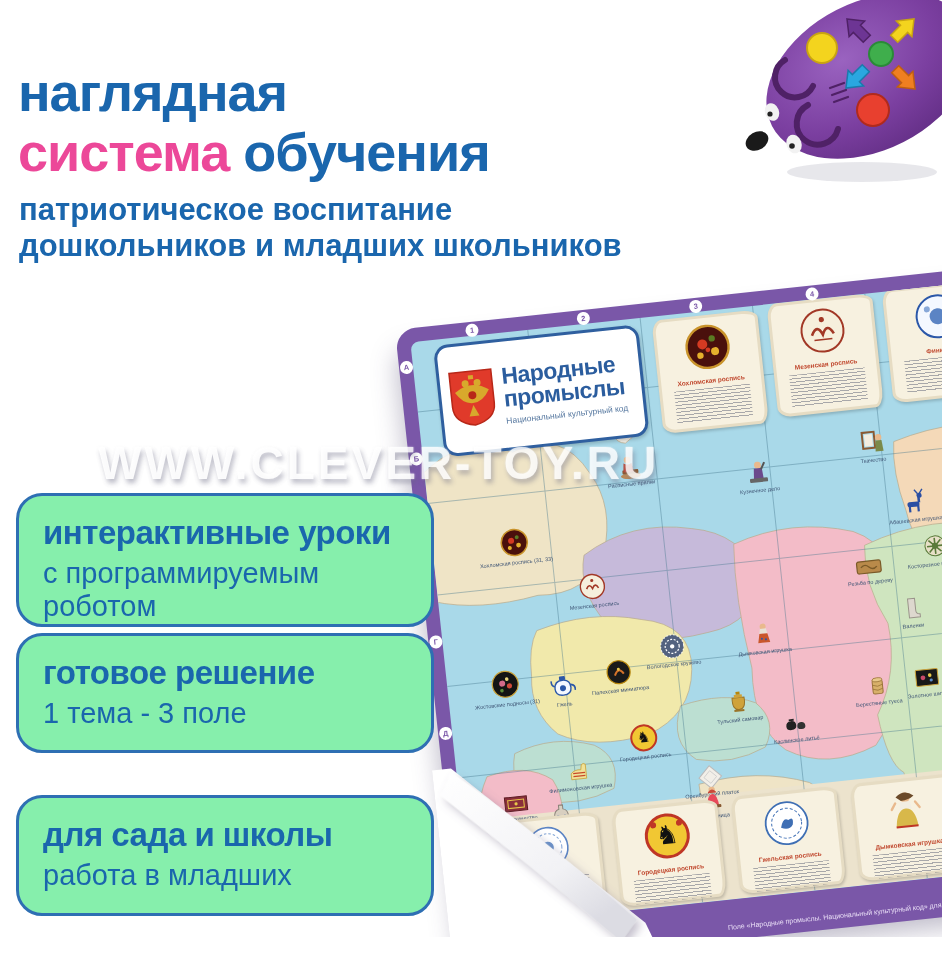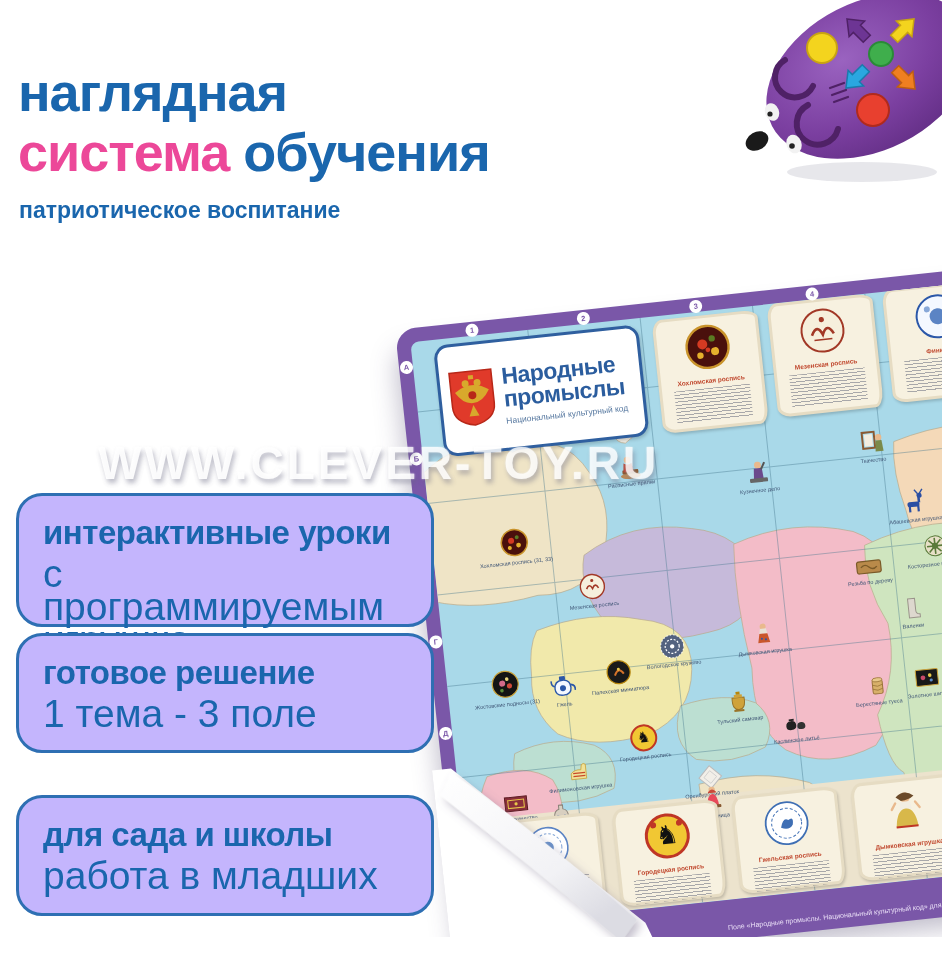--- a/index.html
+++ b/index.html
@@ -4,33 +4,33 @@
 <style>
   html,body{margin:0;padding:0;background:#fff;}
   .canvas{position:relative;width:942px;height:937px;overflow:hidden;background:#fff;
           font-family:"Liberation Sans", sans-serif;}
 
   
   .headline{position:absolute;left:18px;top:62px;z-index:5;line-height:60px;
             font-weight:bold;font-size:54px;letter-spacing:-1px;color:#1a66ad;}
   .headline .red{color:#ec4899;}
   .subtitle{position:absolute;left:19px;top:192px;z-index:5;font-weight:bold;
-            font-size:23px;line-height:36px;color:#1a66ad;}
+            font-size:31px;line-height:36px;color:#1a66ad;}
 
   
   .watermark{position:absolute;left:98px;top:436px;z-index:30;font-weight:bold;
              font-size:46px;letter-spacing:3px;color:rgba(255,255,255,0.93);
              text-shadow:2px 4px 5px rgba(100,100,125,0.5),0 0 2px rgba(255,255,255,0.9);
              opacity:.85;white-space:nowrap;pointer-events:none;}
 
   
-  .feature{position:absolute;left:16px;width:366px;z-index:20;background:#c4b5fd;
+  .feature{position:absolute;left:16px;width:366px;z-index:20;background:#86efac;
            border:3px solid #2e6fb3;border-radius:26px;padding:18px 22px 14px 24px;}
   .feature .ft{font-size:33px;font-weight:bold;color:#1a66ad;letter-spacing:-0.5px;}
-  .feature .fd{font-size:39px;color:#1a66ad;line-height:33px;margin-top:5px;}
+  .feature .fd{font-size:29px;color:#1a66ad;line-height:33px;margin-top:5px;}
   .f1{top:493px;height:96px;}
   .f2{top:633px;height:82px;}
   .f3{top:795px;height:83px;}
 
   
   .poster{position:absolute;left:395px;top:330px;width:660px;height:642px;z-index:10;
           transform:rotate(-6.1deg);transform-origin:top left;background:#7a57a8;
           border-radius:20px;box-shadow:-8px 16px 26px -6px rgba(70,60,100,0.35);}
   .poster-face{position:absolute;left:14px;top:14px;width:632px;height:588px;
                background:#a9d9e9;border-radius:8px;overflow:hidden;}
@@ -69,20 +69,21 @@
 <body>
 
 <div class="canvas">
 
   <div class="headline">
     <div>наглядная</div>
     <div><span class="red">система</span><span> обучения</span></div>
   </div>
   <div class="subtitle">
     <div>патриотическое воспитание</div>
+    <div>дошкольников и младших школьников</div>
   </div>
 
   <svg class="mouse" width="200" height="188" viewBox="0 0 200 188">
     <defs>
       <radialGradient id="bodyGrad" cx="42%" cy="32%" r="80%">
         <stop offset="0%" stop-color="#9a63c0"></stop>
           <stop offset="55%" stop-color="#7b3fa0"></stop>
           <stop offset="100%" stop-color="#5e2b80"></stop>
       </radialGradient>
     </defs>
@@ -414,21 +415,21 @@
       </defs>
       <path d="M19,22 L196,196 L210,235 L0,235 L0,22 Z" fill="#ffffff"></path>
       <path d="M19,26 C70,70 130,130 188,192 L170,212 C113,152 55,96 6,48 Z" fill="url(#curlGrad)" filter="url(#curlShadow)"></path>
     </svg>
   </div>
 
   <div class="feature f1">
     <div class="ft">интерактивные уроки</div>
     <div class="fd">
       <div>с программируемым</div>
-      <div>игрушка</div>
+      <div>роботом</div>
     </div>
   </div>
   <div class="feature f2">
     <div class="ft">готовое решение</div>
     <div class="fd">
       <div>1 тема - 3 поле</div>
     </div>
   </div>
   <div class="feature f3">
     <div class="ft">для сада и школы</div>

